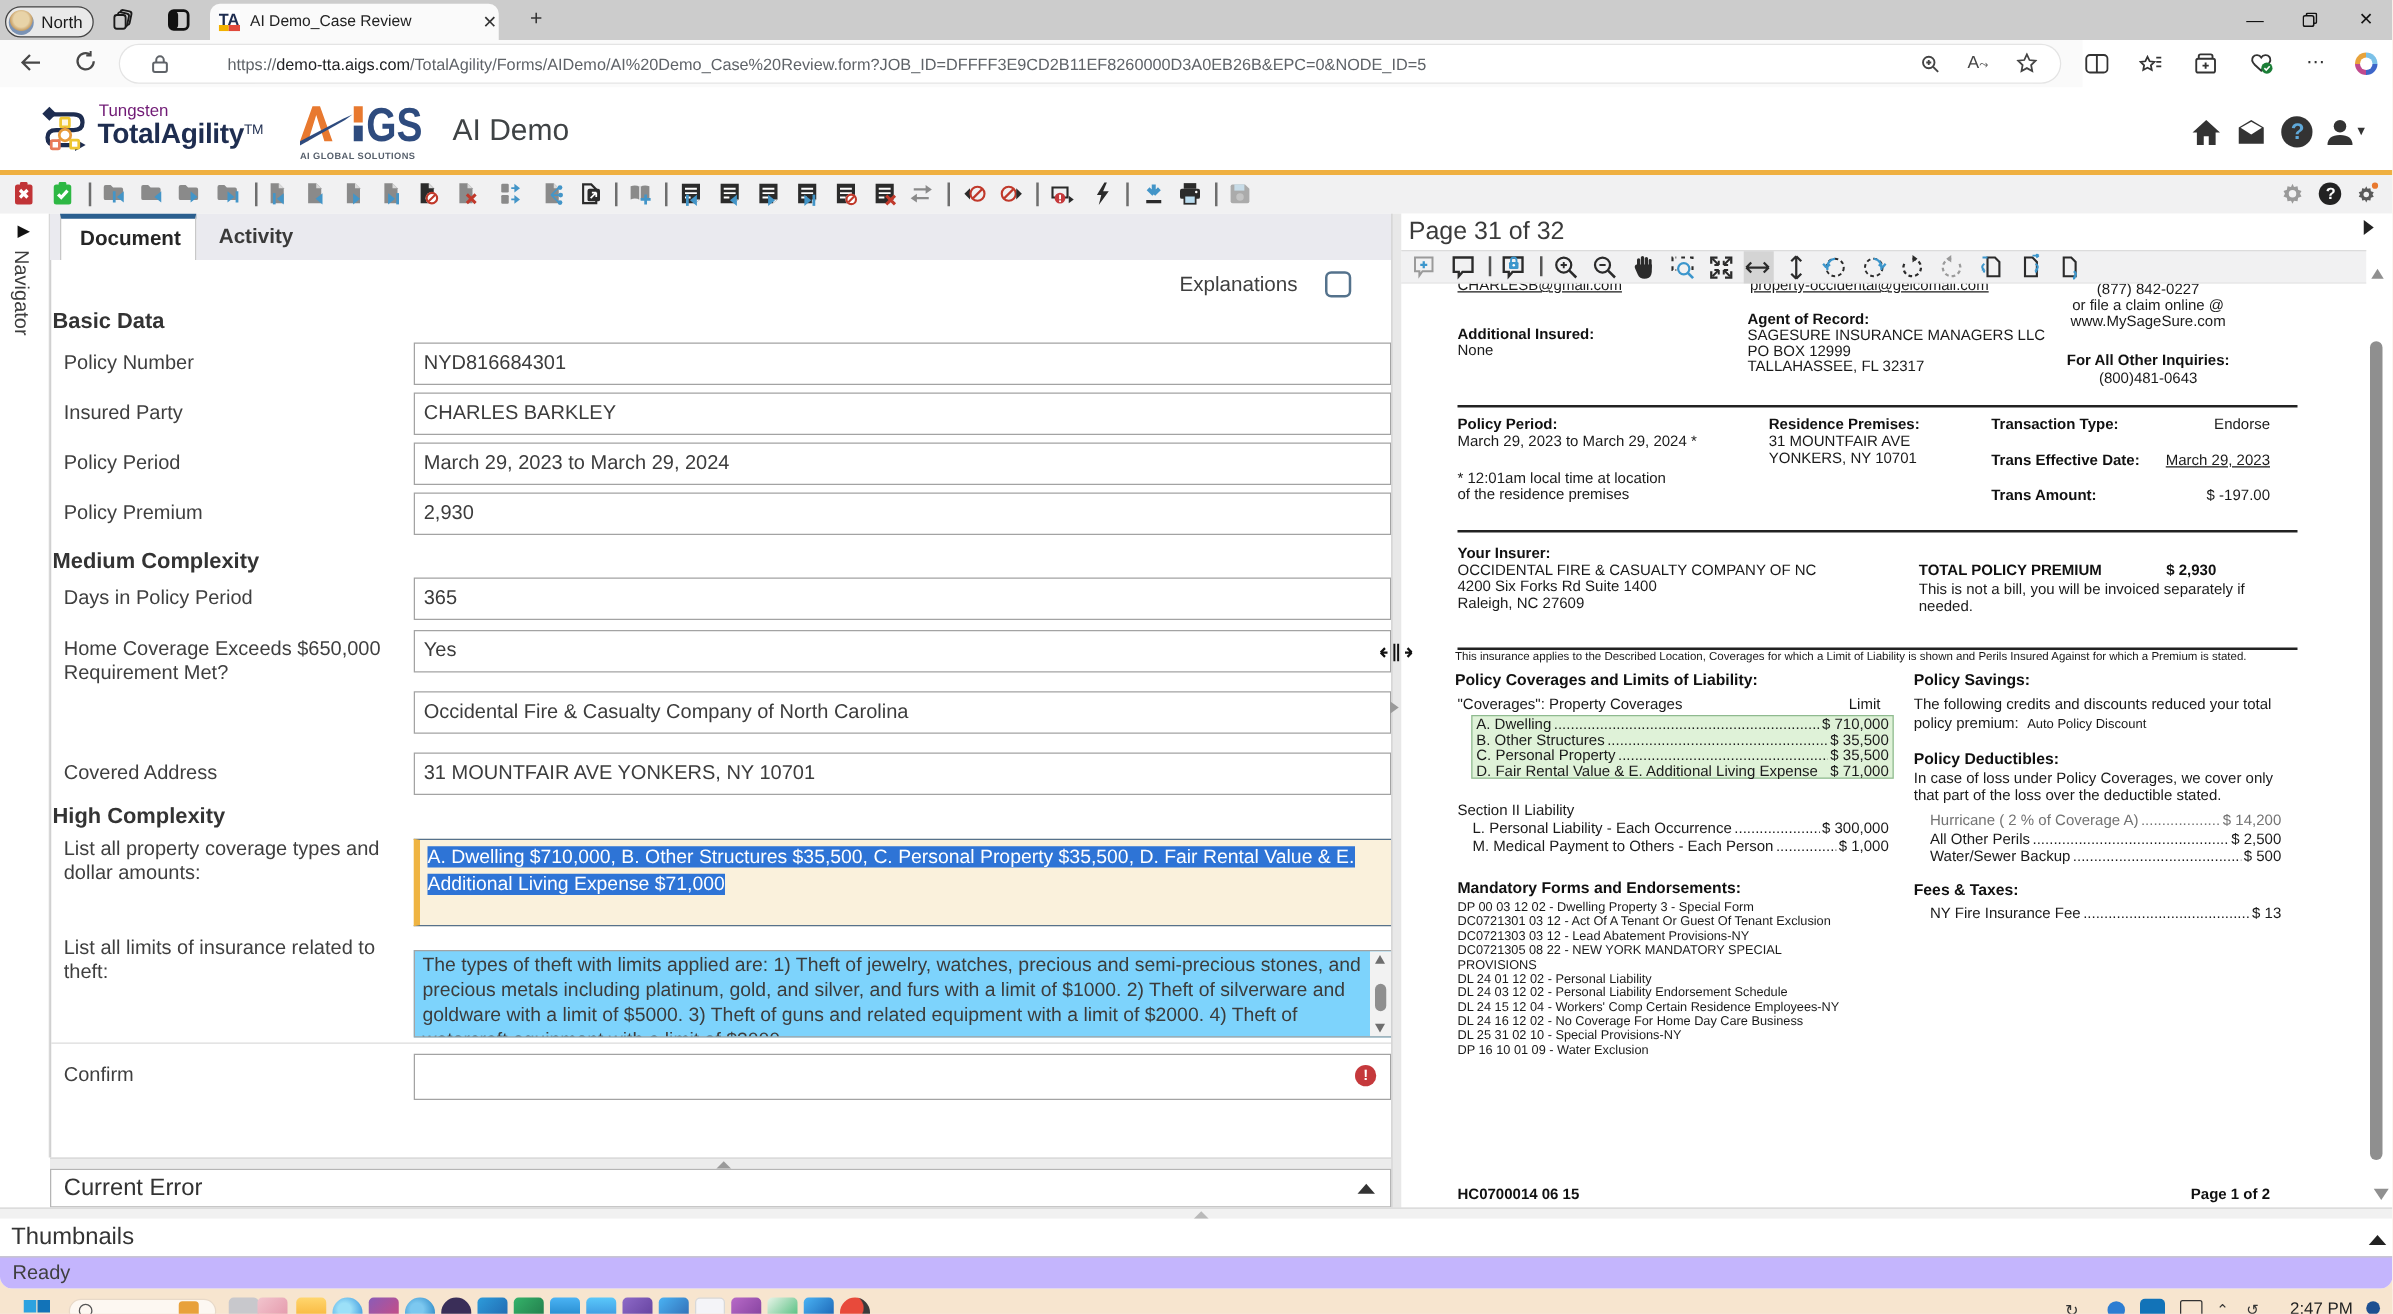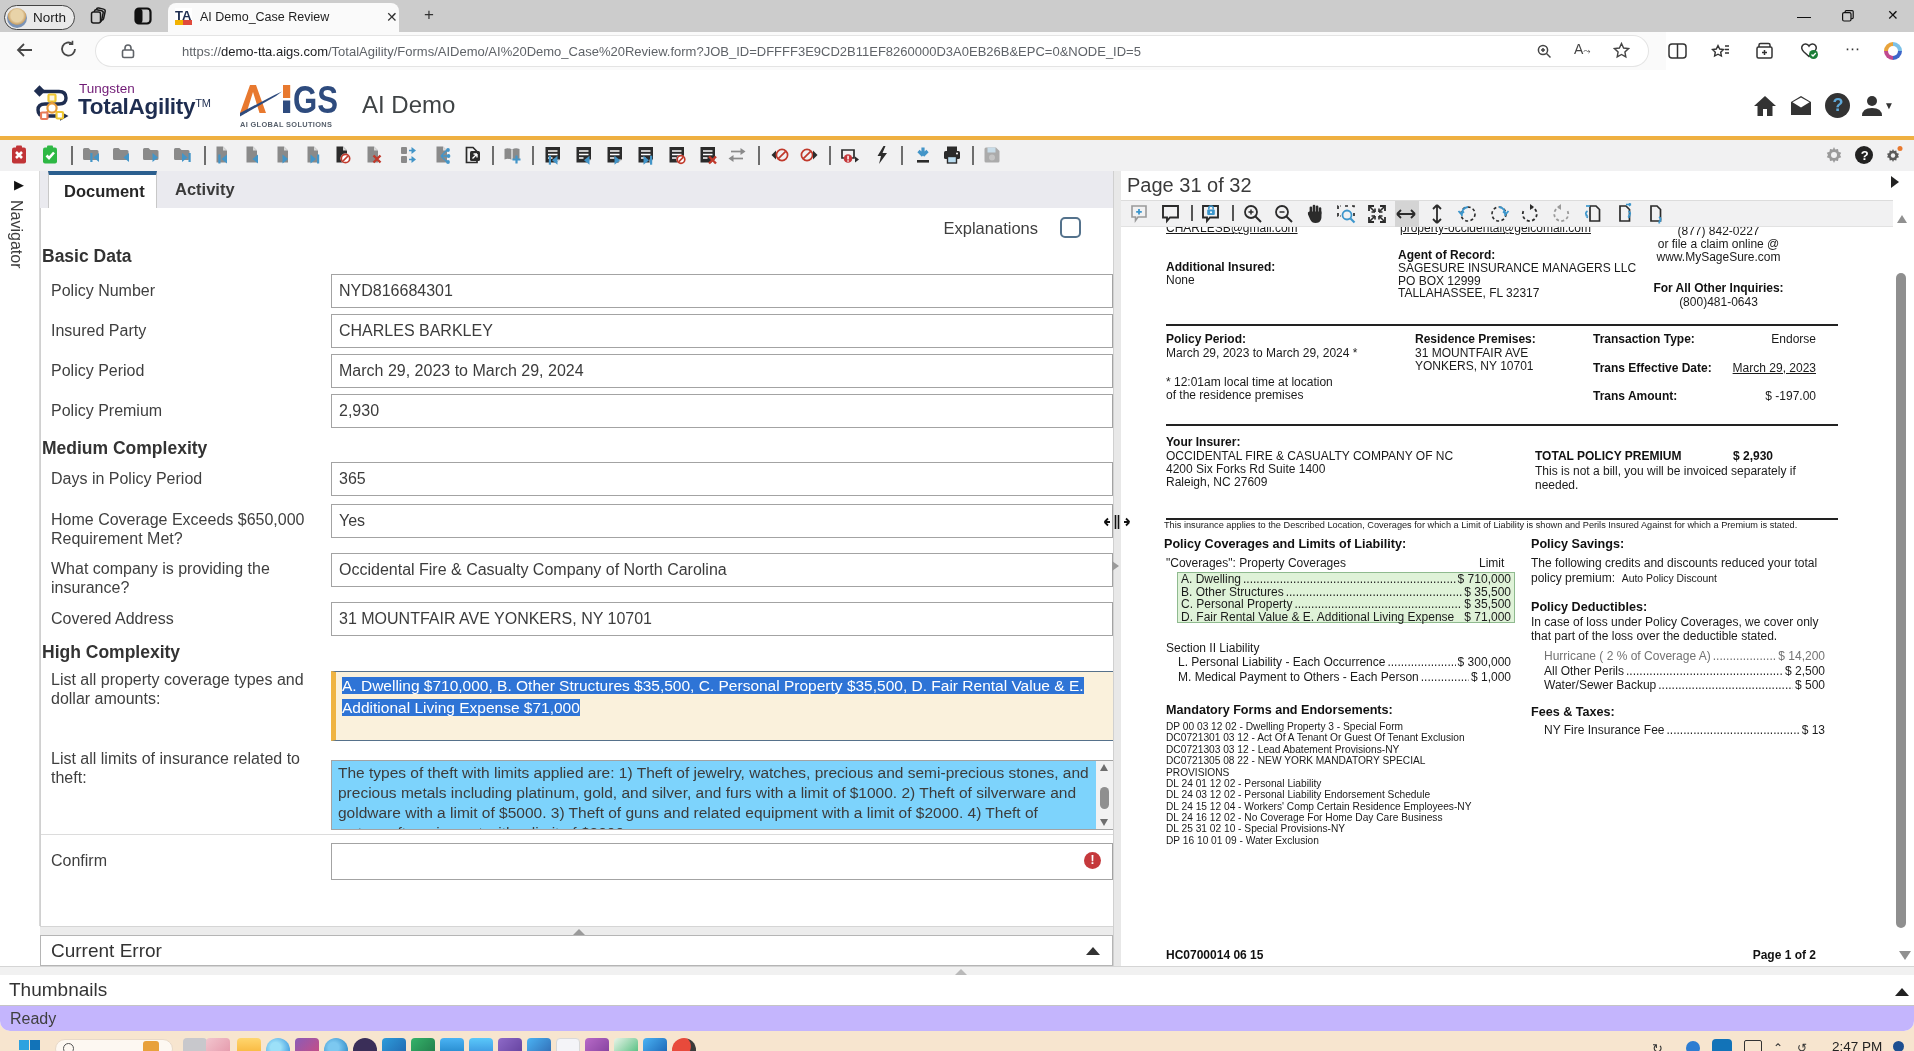--- a/index.html
+++ b/index.html
@@ -403,21 +403,20 @@
 <div class="flabel" style="top:113px">Insured Party</div>
 <div class="finput" style="top:106px">CHARLES BARKLEY</div>
 <div class="flabel" style="top:153px">Policy Period</div>
 <div class="finput" style="top:146px">March 29, 2023 to March 29, 2024</div>
 <div class="flabel" style="top:193px">Policy Premium</div>
 <div class="finput" style="top:186px">2,930</div>
 <div class="flabel" style="top:261px">Days in Policy Period</div>
 <div class="finput" style="top:254px">365</div>
 <div class="flabel" style="top:302px">Home Coverage Exceeds $650,000<br>Requirement Met?</div>
 <div class="finput" style="top:296px">Yes</div>
-<div class="flabel" style="top:351px">What company is providing the<br>insurance?</div>
 <div class="finput" style="top:345px">Occidental Fire &amp; Casualty Company of North Carolina</div>
 <div class="flabel" style="top:401px">Covered Address</div>
 <div class="finput" style="top:394px">31 MOUNTFAIR AVE YONKERS, NY 10701</div>
 <div class="flabel" style="top:462px">List all property coverage types and<br>dollar amounts:</div>
 <div class="flabel" style="top:541px">List all limits of insurance related to<br>theft:</div>
 <div class="abs" style="left:290px;top:463px;width:783px;height:70px;background:#FAF1DC;border:1px solid #56718B;border-left:5px solid #EFB442;overflow:hidden">
 <div style="padding:3px 6px;font-size:15.5px;line-height:21.5px;color:#FFF"><span style="background:#2E74D6">A. Dwelling $710,000, B. Other Structures $35,500, C. Personal Property $35,500, D. Fair Rental Value &amp; E.<br>Additional Living Expense $71,000</span></div>
       </div>
 <div class="abs" style="left:290px;top:552px;width:783px;height:70px;background:#7dd3fc;border:1px solid #A3A3A3;overflow:hidden">
 <div style="position:absolute;left:0;top:0;width:770px;padding:2px 6px;font-size:15.5px;line-height:20px;color:#3C3C3C;white-space:nowrap">The types of theft with limits applied are: 1) Theft of jewelry, watches, precious and semi-precious stones, and<br>precious metals including platinum, gold, and silver, and furs with a limit of $1000. 2) Theft of silverware and<br>goldware with a limit of $5000. 3) Theft of guns and related equipment with a limit of $2000. 4) Theft of<br>watercraft equipment with a limit of $3000.</div>

